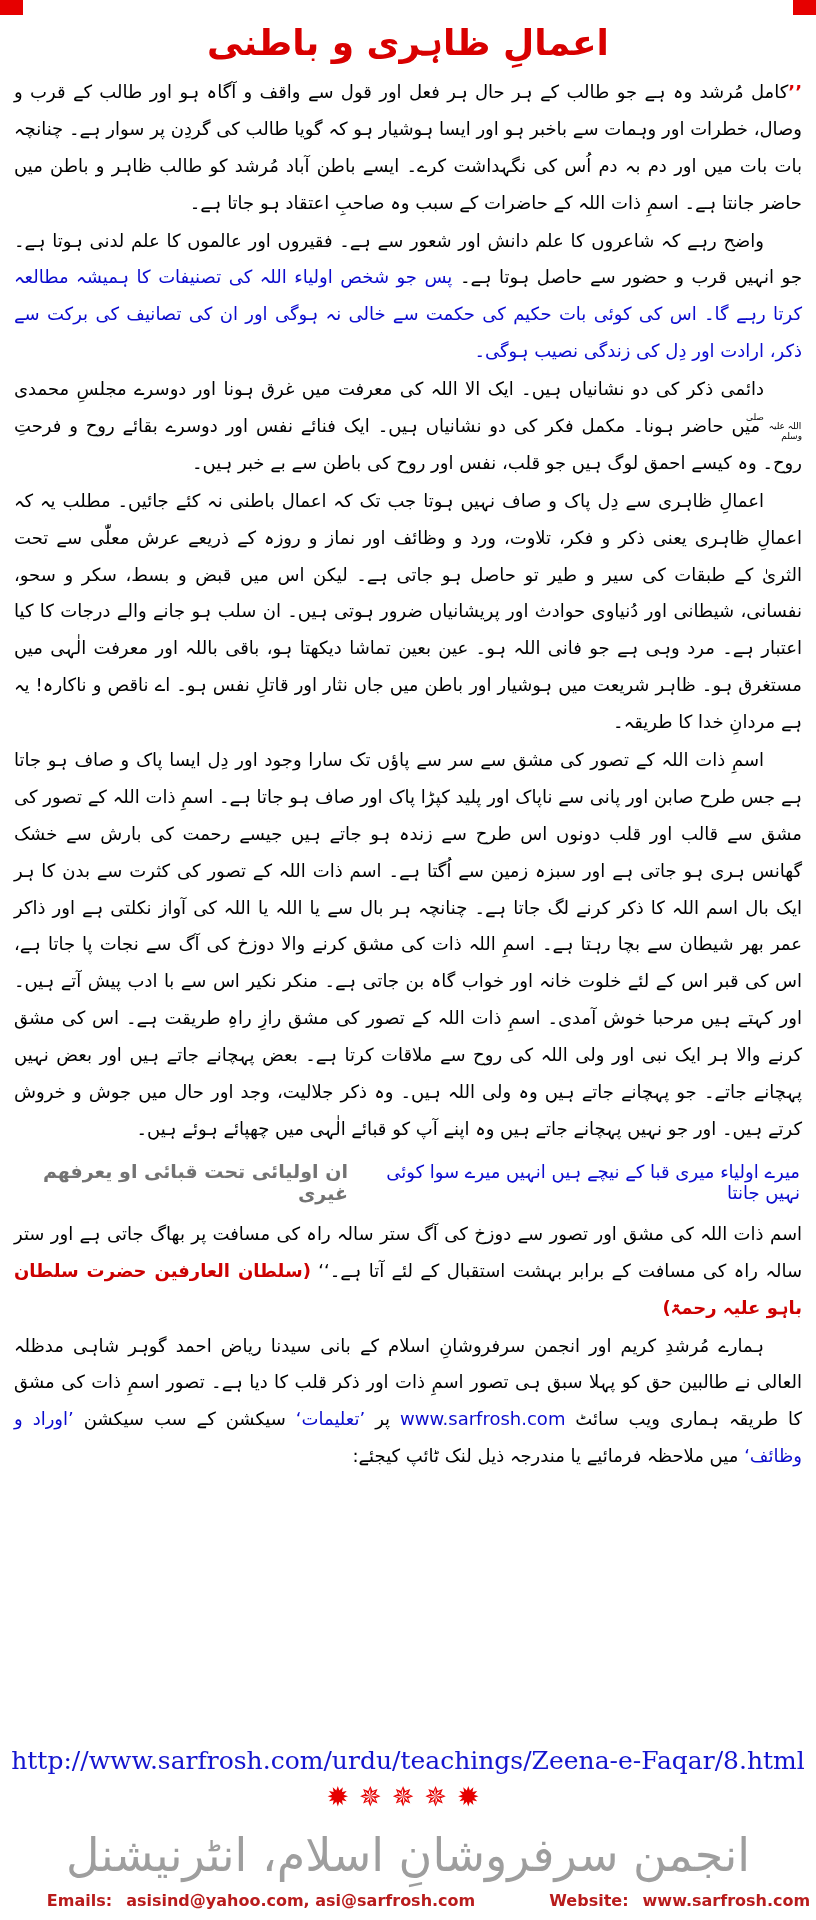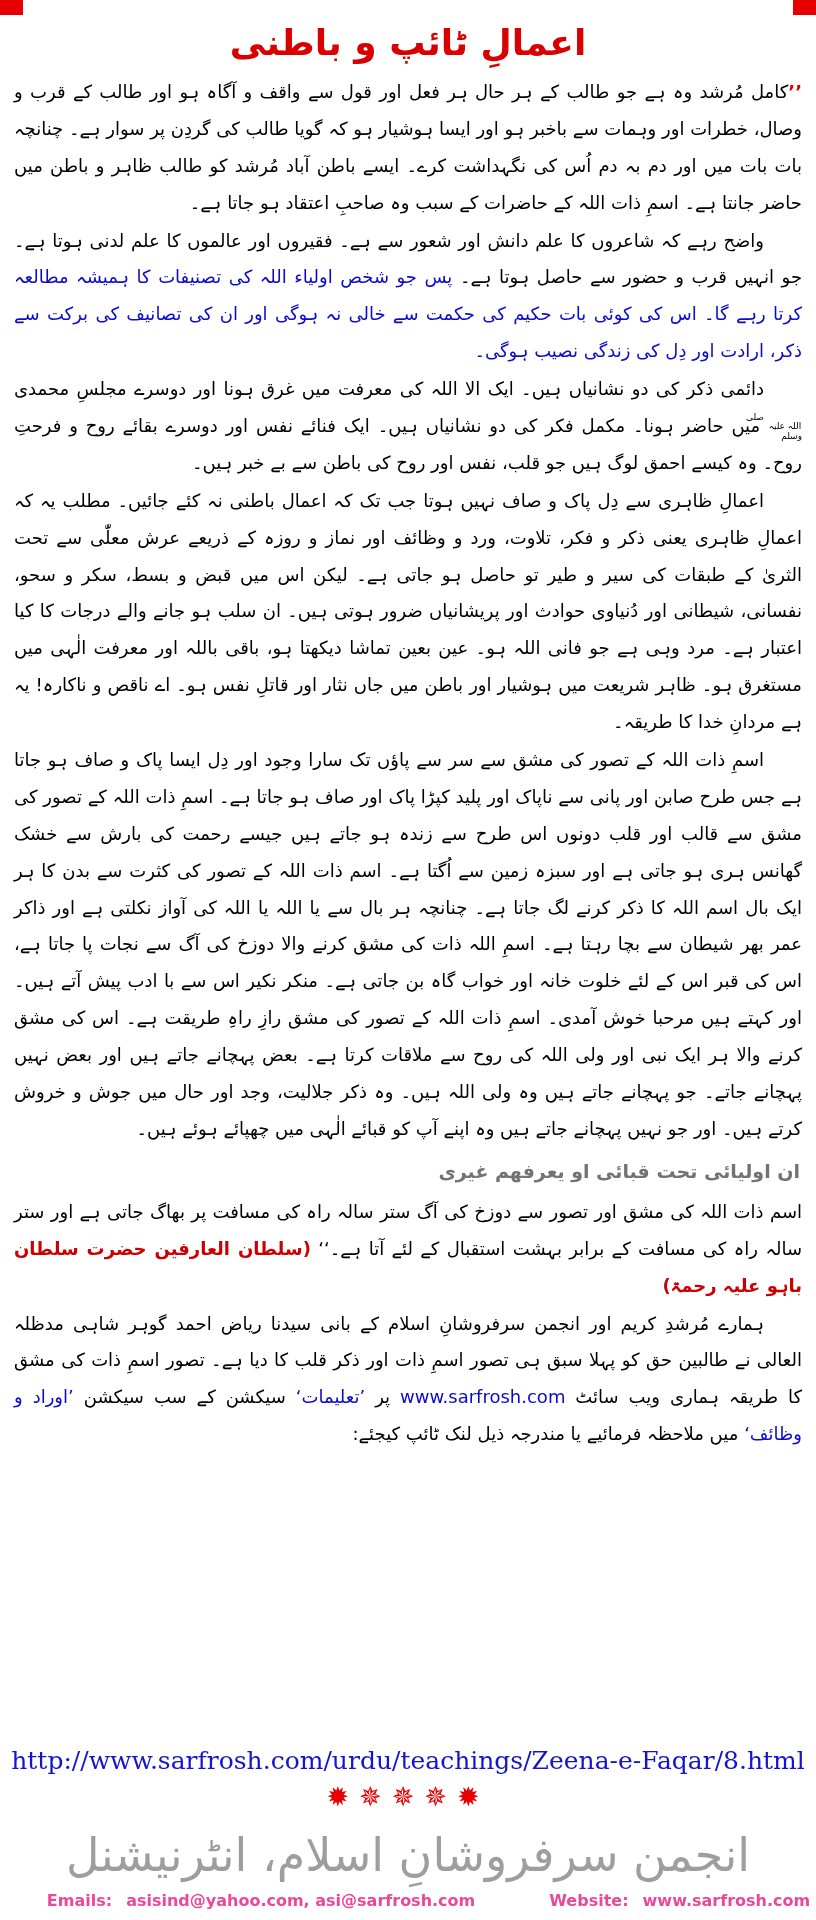--- a/index.html
+++ b/index.html
@@ -42,46 +42,47 @@
   .stars{
     text-align:center;color:#e60000;font-size:27px;letter-spacing:10px;margin:2px 0 10px 0;
   }
   .org-name{
     text-align:center;direction:rtl;color:#9e9e9e;
     font-size:46px;font-weight:normal;line-height:1.2;margin:16px 0 8px 0;
     font-family:"DejaVu Sans", sans-serif;
   }
   .footer-row{
     display:flex;justify-content:center;gap:14px;align-items:baseline;
-    color:#ec4899;font-weight:bold;font-size:16px;direction:ltr;padding-left:41px;
+    color:#b91c1c;font-weight:bold;font-size:16px;direction:ltr;padding-left:41px;
   }
   .footer-row .spacer{width:46px;}
   .ltr{direction:ltr;unicode-bidi:embed;}
 </style>
 </head>
 <body>
 
 <div class="corner left"></div>
 <div class="corner right"></div>
 
-<h1 class="page-title">اعمالِ ٹائپ و باطنی</h1>
+<h1 class="page-title">اعمالِ ظاہری و باطنی</h1>
 
 <div class="content">
 
   <p class="u no-indent"><span class="red-q">’’</span><span>کامل مُرشد وہ ہے جو طالب کے ہر حال ہر فعل اور قول سے واقف و آگاہ ہو اور طالب کے قرب و وصال، خطرات اور وہمات سے باخبر ہو اور ایسا ہوشیار ہو کہ گویا طالب کی گردِن پر سوار ہے۔ چنانچہ بات بات میں اور دم بہ دم اُس کی نگہداشت کرے۔ ایسے باطن آباد مُرشد کو طالب ظاہر و باطن میں حاضر جانتا ہے۔ اسمِ ذات اللہ کے حاضرات کے سبب وہ صاحبِ اعتقاد ہو جاتا ہے۔</span></p>
 
   <p class="u"><span>واضح رہے کہ شاعروں کا علم دانش اور شعور سے ہے۔ فقیروں اور عالموں کا علم لدنی ہوتا ہے۔ جو انہیں قرب و حضور سے حاصل ہوتا ہے۔ </span><span class="blue">پس جو شخص اولیاء اللہ کی تصنیفات کا ہمیشہ مطالعہ کرتا رہے گا۔ اس کی کوئی بات حکیم کی حکمت سے خالی نہ ہوگی اور ان کی تصانیف کی برکت سے ذکر، ارادت اور دِل کی زندگی نصیب ہوگی۔</span></p>
 
   <p class="u"><span>دائمی ذکر کی دو نشانیاں ہیں۔ ایک الا اللہ کی معرفت میں غرق ہونا اور دوسرے مجلسِ محمدی </span><span class="durood">صلی اللہ علیہ وسلم</span><span> میں حاضر ہونا۔ مکمل فکر کی دو نشانیاں ہیں۔ ایک فنائے نفس اور دوسرے بقائے روح و فرحتِ روح۔ وہ کیسے احمق لوگ ہیں جو قلب، نفس اور روح کی باطن سے بے خبر ہیں۔</span></p>
 
   <p class="u">اعمالِ ظاہری سے دِل پاک و صاف نہیں ہوتا جب تک کہ اعمال باطنی نہ کئے جائیں۔ مطلب یہ کہ اعمالِ ظاہری یعنی ذکر و فکر، تلاوت، ورد و وظائف اور نماز و روزہ کے ذریعے عرش معلّٰی سے تحت الثریٰ کے طبقات کی سیر و طیر تو حاصل ہو جاتی ہے۔ لیکن اس میں قبض و بسط، سکر و سحو، نفسانی، شیطانی اور دُنیاوی حوادث اور پریشانیاں ضرور ہوتی ہیں۔ ان سلب ہو جانے والے درجات کا کیا اعتبار ہے۔ مرد وہی ہے جو فانی اللہ ہو۔ عین بعین تماشا دیکھتا ہو، باقی باللہ اور معرفت الٰہی میں مستغرق ہو۔ ظاہر شریعت میں ہوشیار اور باطن میں جاں نثار اور قاتلِ نفس ہو۔ اے ناقص و ناکارہ! یہ ہے مردانِ خدا کا طریقہ۔</p>
 
   <p class="u">اسمِ ذات اللہ کے تصور کی مشق سے سر سے پاؤں تک سارا وجود اور دِل ایسا پاک و صاف ہو جاتا ہے جس طرح صابن اور پانی سے ناپاک اور پلید کپڑا پاک اور صاف ہو جاتا ہے۔ اسمِ ذات اللہ کے تصور کی مشق سے قالب اور قلب دونوں اس طرح سے زندہ ہو جاتے ہیں جیسے رحمت کی بارش سے خشک گھانس ہری ہو جاتی ہے اور سبزہ زمین سے اُگتا ہے۔ اسم ذات اللہ کے تصور کی کثرت سے بدن کا ہر ایک بال اسم اللہ کا ذکر کرنے لگ جاتا ہے۔ چنانچہ ہر بال سے یا اللہ یا اللہ کی آواز نکلتی ہے اور ذاکر عمر بھر شیطان سے بچا رہتا ہے۔ اسمِ اللہ ذات کی مشق کرنے والا دوزخ کی آگ سے نجات پا جاتا ہے، اس کی قبر اس کے لئے خلوت خانہ اور خواب گاہ بن جاتی ہے۔ منکر نکیر اس سے با ادب پیش آتے ہیں۔ اور کہتے ہیں مرحبا خوش آمدی۔ اسمِ ذات اللہ کے تصور کی مشق رازِ راہِ طریقت ہے۔ اس کی مشق کرنے والا ہر ایک نبی اور ولی اللہ کی روح سے ملاقات کرتا ہے۔ بعض پہچانے جاتے ہیں اور بعض نہیں پہچانے جاتے۔ جو پہچانے جاتے ہیں وہ ولی اللہ ہیں۔ وہ ذکر جلالیت، وجد اور حال میں جوش و خروش کرتے ہیں۔ اور جو نہیں پہچانے جاتے ہیں وہ اپنے آپ کو قبائے الٰہی میں چھپائے ہوئے ہیں۔</p>
 
   <div class="hadith-row">
+    <span class="urdu">میرے اولیاء میری قبا کے نیچے ہیں انہیں میرے سوا کوئی نہیں جانتا</span>
     <span class="green arabic">ان اولیائی تحت قبائی او یعرفھم غیری</span>
   </div>
 
   <p class="u no-indent"><span>اسم ذات اللہ کی مشق اور تصور سے دوزخ کی آگ ستر سالہ راہ کی مسافت پر بھاگ جاتی ہے اور ستر سالہ راہ کی مسافت کے برابر بہشت استقبال کے لئے آتا ہے۔‘‘ </span><span class="red attribution">(سلطان العارفین حضرت سلطان باہو علیہ رحمۃ)</span></p>
 
   <p class="u"><span>ہمارے مُرشدِ کریم اور انجمن سرفروشانِ اسلام کے بانی سیدنا ریاض احمد گوہر شاہی مدظلہ العالی نے طالبین حق کو پہلا سبق ہی تصور اسمِ ذات اور ذکر قلب کا دیا ہے۔ تصور اسمِ ذات کی مشق کا طریقہ ہماری ویب سائٹ </span><span class="blue ltr">www.sarfrosh.com</span><span> پر </span><span class="blue">’تعلیمات‘</span><span> سیکشن کے سب سیکشن </span><span class="blue">’اوراد و وظائف‘</span><span> میں ملاحظہ فرمائیے یا مندرجہ ذیل لنک ٹائپ کیجئے:</span></p>
 
 </div>
 
 <div class="bottom">

